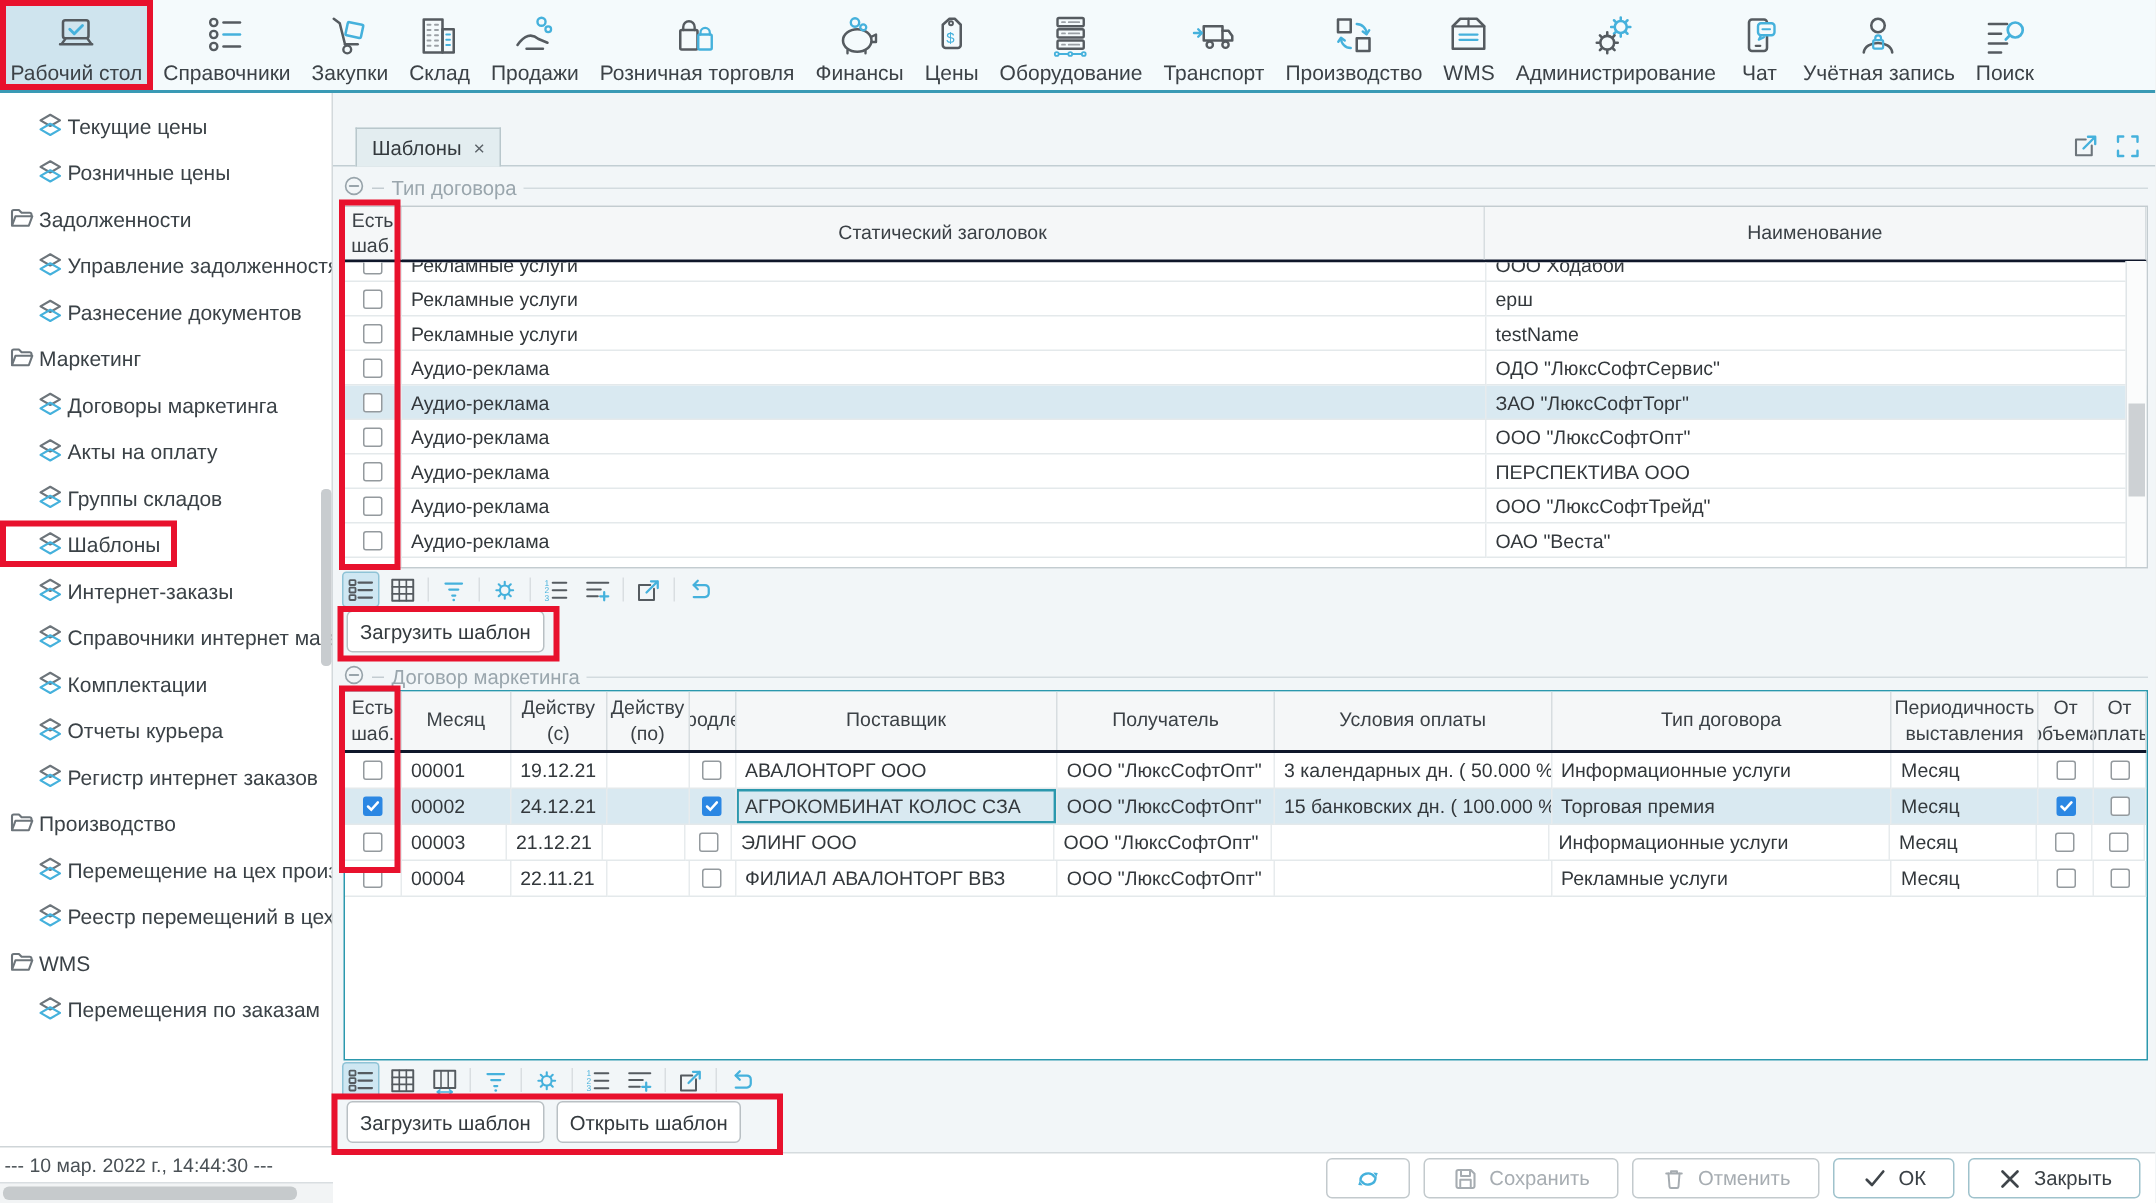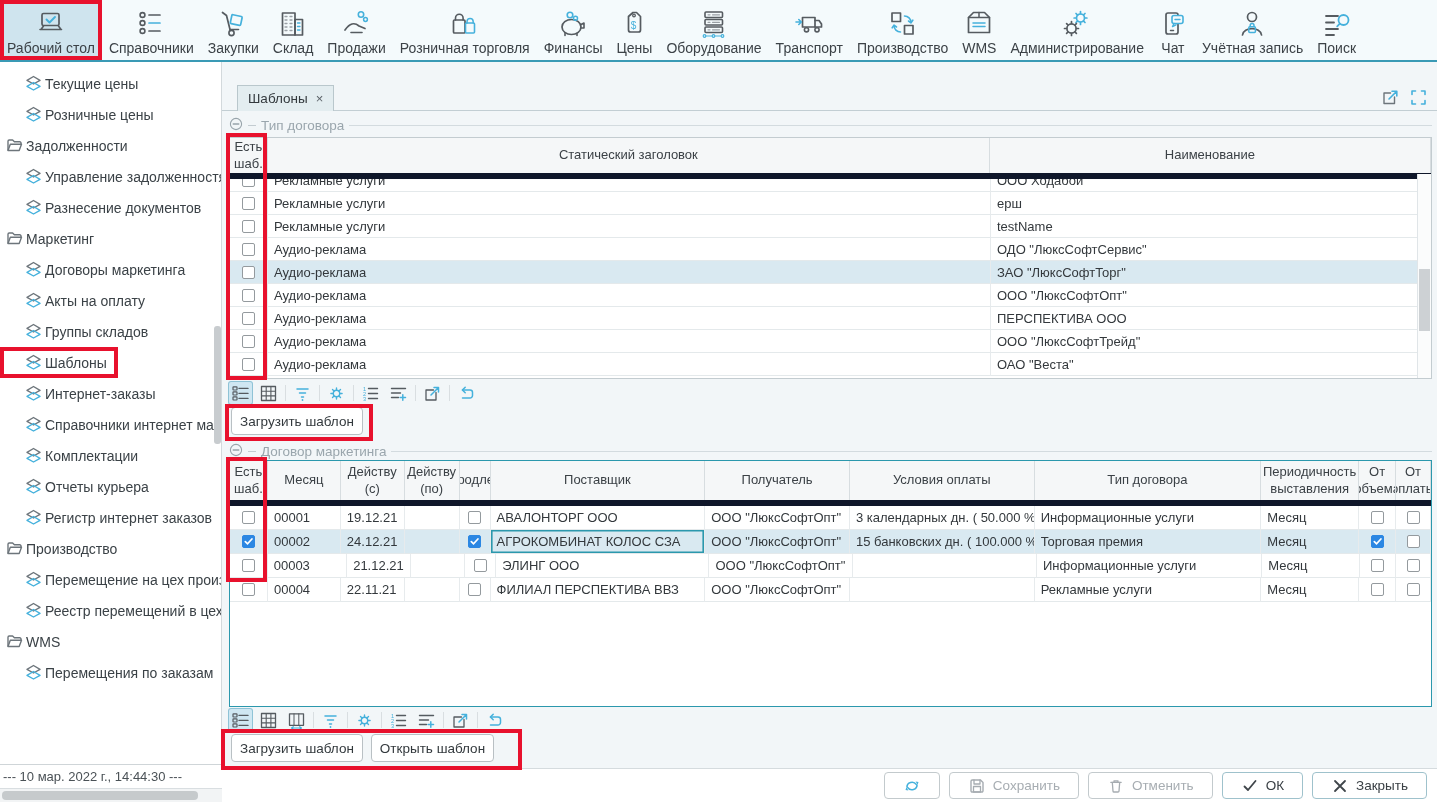--- a/index.html
+++ b/index.html
@@ -43,21 +43,21 @@
   .panel-head{position:absolute;left:7px;width:1203px;height:16px;display:flex;align-items:center;
     gap:5px;color:#9aa6ad;font-size:13.5px;}
   .panel-head .dash{width:8px;border-top:1px solid #c3ccd1;}
   .panel-head .rule{flex:1;border-top:1px solid #d3dbdf;}
   .ph1{top:55px;} .ph2{top:381px;}
 
   
   .tbl{position:absolute;left:7px;background:#fff;overflow:hidden;}
   .tbl1{top:75px;width:1203px;height:242px;border:1px solid #c3ccd0;}
   .tbl2{top:398px;width:1203px;height:247px;border:1px solid #2b98ad;}
-  .thead{display:flex;background:#f5f7f8;border-bottom:6px solid #0f172a;}
+  .thead{display:flex;background:#f5f7f8;border-bottom:2px solid #0f172a;}
   .th{display:flex;align-items:center;justify-content:center;text-align:center;
     font-size:13px;color:#3b4146;border-right:1px solid #d7dde0;overflow:hidden;line-height:1.25;padding:1px 2px;}
   .tbody{position:relative;overflow:hidden;}
   .trow{display:flex;background:#fff;cursor:pointer;}
   .trow.sel{background:#d9e9f1;}
   .td{display:flex;align-items:center;font-size:13px;color:#33383c;border-right:1px solid #e7ebed;
     border-bottom:1px solid #e4e9eb;padding:0 6px;white-space:nowrap;overflow:hidden;}
   .td.cbc{justify-content:center;padding:0;}
   .td.focused{box-shadow:inset 0 0 0 1.6px #2b98ad;}
   .cb{width:13px;height:13px;border:1px solid #949a9e;border-radius:2px;background:#fff;
@@ -725,21 +725,21 @@
               </span>
             </div>
             <div class="td cbc" style="width: 35px;">
               <span class="cb"></span>
             </div>
           </div>
           <div class="trow" style="height: 24px;">
             <div class="td cbc" style="width: 38px;">
               <span class="cb"></span>
             </div>
-            <div class="td" style="width: 80px;">00003</div>
+            <div class="td" style="width: 70px;">00003</div>
             <div class="td" style="width: 64px;">21.12.21</div>
             <div class="td" style="width: 55px;"></div>
             <div class="td cbc" style="width: 31px;">
               <span class="cb"></span>
             </div>
             <div class="td" style="width: 215px;">ЭЛИНГ ООО</div>
             <div class="td" style="width: 145px;">ООО "ЛюксСофтОпт"</div>
             <div class="td" style="width: 185px;"></div>
             <div class="td" style="width: 227px;">Информационные услуги</div>
             <div class="td" style="width: 98px;">Месяц</div>
@@ -753,21 +753,21 @@
           <div class="trow" style="height: 24px;">
             <div class="td cbc" style="width: 38px;">
               <span class="cb"></span>
             </div>
             <div class="td" style="width: 73px;">00004</div>
             <div class="td" style="width: 64px;">22.11.21</div>
             <div class="td" style="width: 55px;"></div>
             <div class="td cbc" style="width: 31px;">
               <span class="cb"></span>
             </div>
-            <div class="td" style="width: 215px;">ФИЛИАЛ ПЕРСПЕКТИВА ВВЗ</div>
+            <div class="td" style="width: 215px;">ФИЛИАЛ АВАЛОНТОРГ ВВЗ</div>
             <div class="td" style="width: 145px;">ООО "ЛюксСофтОпт"</div>
             <div class="td" style="width: 185px;"></div>
             <div class="td" style="width: 227px;">Рекламные услуги</div>
             <div class="td" style="width: 98px;">Месяц</div>
             <div class="td cbc" style="width: 37px;">
               <span class="cb"></span>
             </div>
             <div class="td cbc" style="width: 35px;">
               <span class="cb"></span>
             </div>

